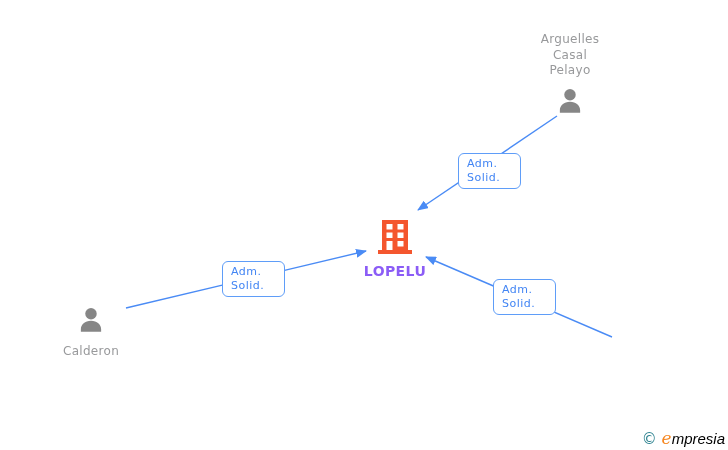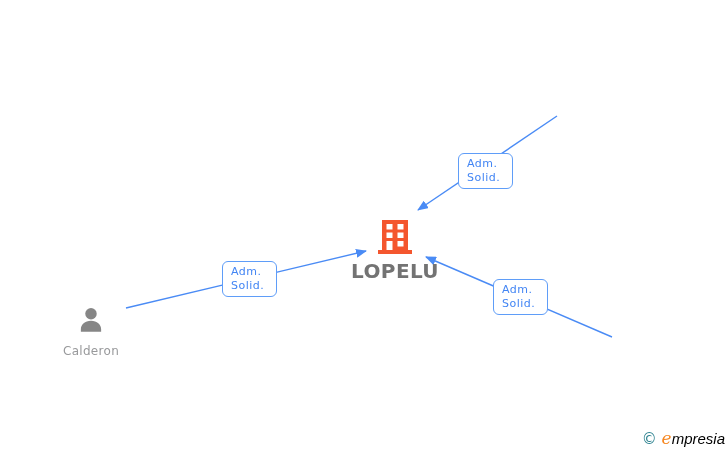--- a/index.html
+++ b/index.html
@@ -6,32 +6,32 @@
   .canvas{
     position:relative;width:728px;height:450px;background:#ffffff;overflow:hidden;
     font-family:"DejaVu Sans","Liberation Sans",sans-serif;
   }
   svg.edge-layer{position:absolute;left:0;top:0;z-index:0;}
   .edge-line{stroke:#4a8bf5;stroke-width:1.4;fill:none;}
 
   .edge-label{
     position:absolute;z-index:3;background:#ffffff;
     border:1px solid #5f9df8;border-radius:6px;
-    padding:3px 12px 3px 8px;min-width:31px;
+    padding:3px 20px 3px 8px;min-width:31px;
     color:#4285f4;font-size:11px;line-height:14px;letter-spacing:0.5px;
   }
   .edge-label span{display:block;}
 
   .person-node{position:absolute;width:110px;text-align:center;z-index:2;cursor:pointer;}
   .person-name{color:#98999b;font-size:12px;line-height:15.5px;letter-spacing:0.3px;}
   .person-name span{display:block;}
   .person-icon{display:inline-block;}
 
   .company-node{position:absolute;left:338px;top:220px;width:114px;text-align:center;z-index:2;cursor:pointer;}
-  .company-name{color:#737373;font-weight:bold;font-size:20px;line-height:16px;letter-spacing:0.4px;margin-top:3px;}
+  .company-name{color:#8b5cf6;font-weight:bold;font-size:14px;line-height:16px;letter-spacing:0.4px;margin-top:3px;}
   .company-name span{display:block;}
 
   .watermark{
     position:absolute;right:3px;bottom:2px;z-index:4;
     font-size:15px;line-height:18px;white-space:nowrap;
   }
   .wm-copy{color:#2e8390;font-family:"DejaVu Sans","Liberation Sans",sans-serif;}
   .wm-e{color:#f6861f;font-family:"DejaVu Serif","Liberation Serif",serif;font-style:italic;font-size:17px;}
   .wm-rest{color:#000000;font-family:Liberation Sans, sans-serif;font-style:italic;}
 </style>
@@ -57,20 +57,33 @@
   </div>
   <div class="edge-label" style="left:222px;top:261px;">
     <span>Adm.</span>
     <span>Solid.</span>
   </div>
   <div class="edge-label" style="left:493px;top:279px;">
     <span>Adm.</span>
     <span>Solid.</span>
   </div>
 
+  <div class="person-node" style="left:515px;top:32px;">
+    <div class="person-name">
+      <span>Arguelles</span>
+      <span>Casal</span>
+      <span>Pelayo</span>
+    </div>
+    <span class="person-icon" style="margin-top:7px;">
+      <svg width="32" height="32" viewBox="0 0 24 24">
+        <circle cx="12" cy="6.6" r="4.3" fill="#868686"></circle>
+        <path d="M12 11.8c-4.5 0-7.6 2.8-7.6 6.4V20h15.2v-1.8c0-3.6-3.1-6.4-7.6-6.4z" fill="#868686"></path>
+      </svg>
+    </span>
+  </div>
 
   <div class="person-node" style="left:36px;top:305px;">
     <span class="person-icon">
       <svg width="32" height="32" viewBox="0 0 24 24">
         <circle cx="12" cy="6.6" r="4.3" fill="#868686"></circle>
         <path d="M12 11.8c-4.5 0-7.6 2.8-7.6 6.4V20h15.2v-1.8c0-3.6-3.1-6.4-7.6-6.4z" fill="#868686"></path>
       </svg>
     </span>
     <div class="person-name" style="margin-top:3px;">
       <span>Calderon</span>

